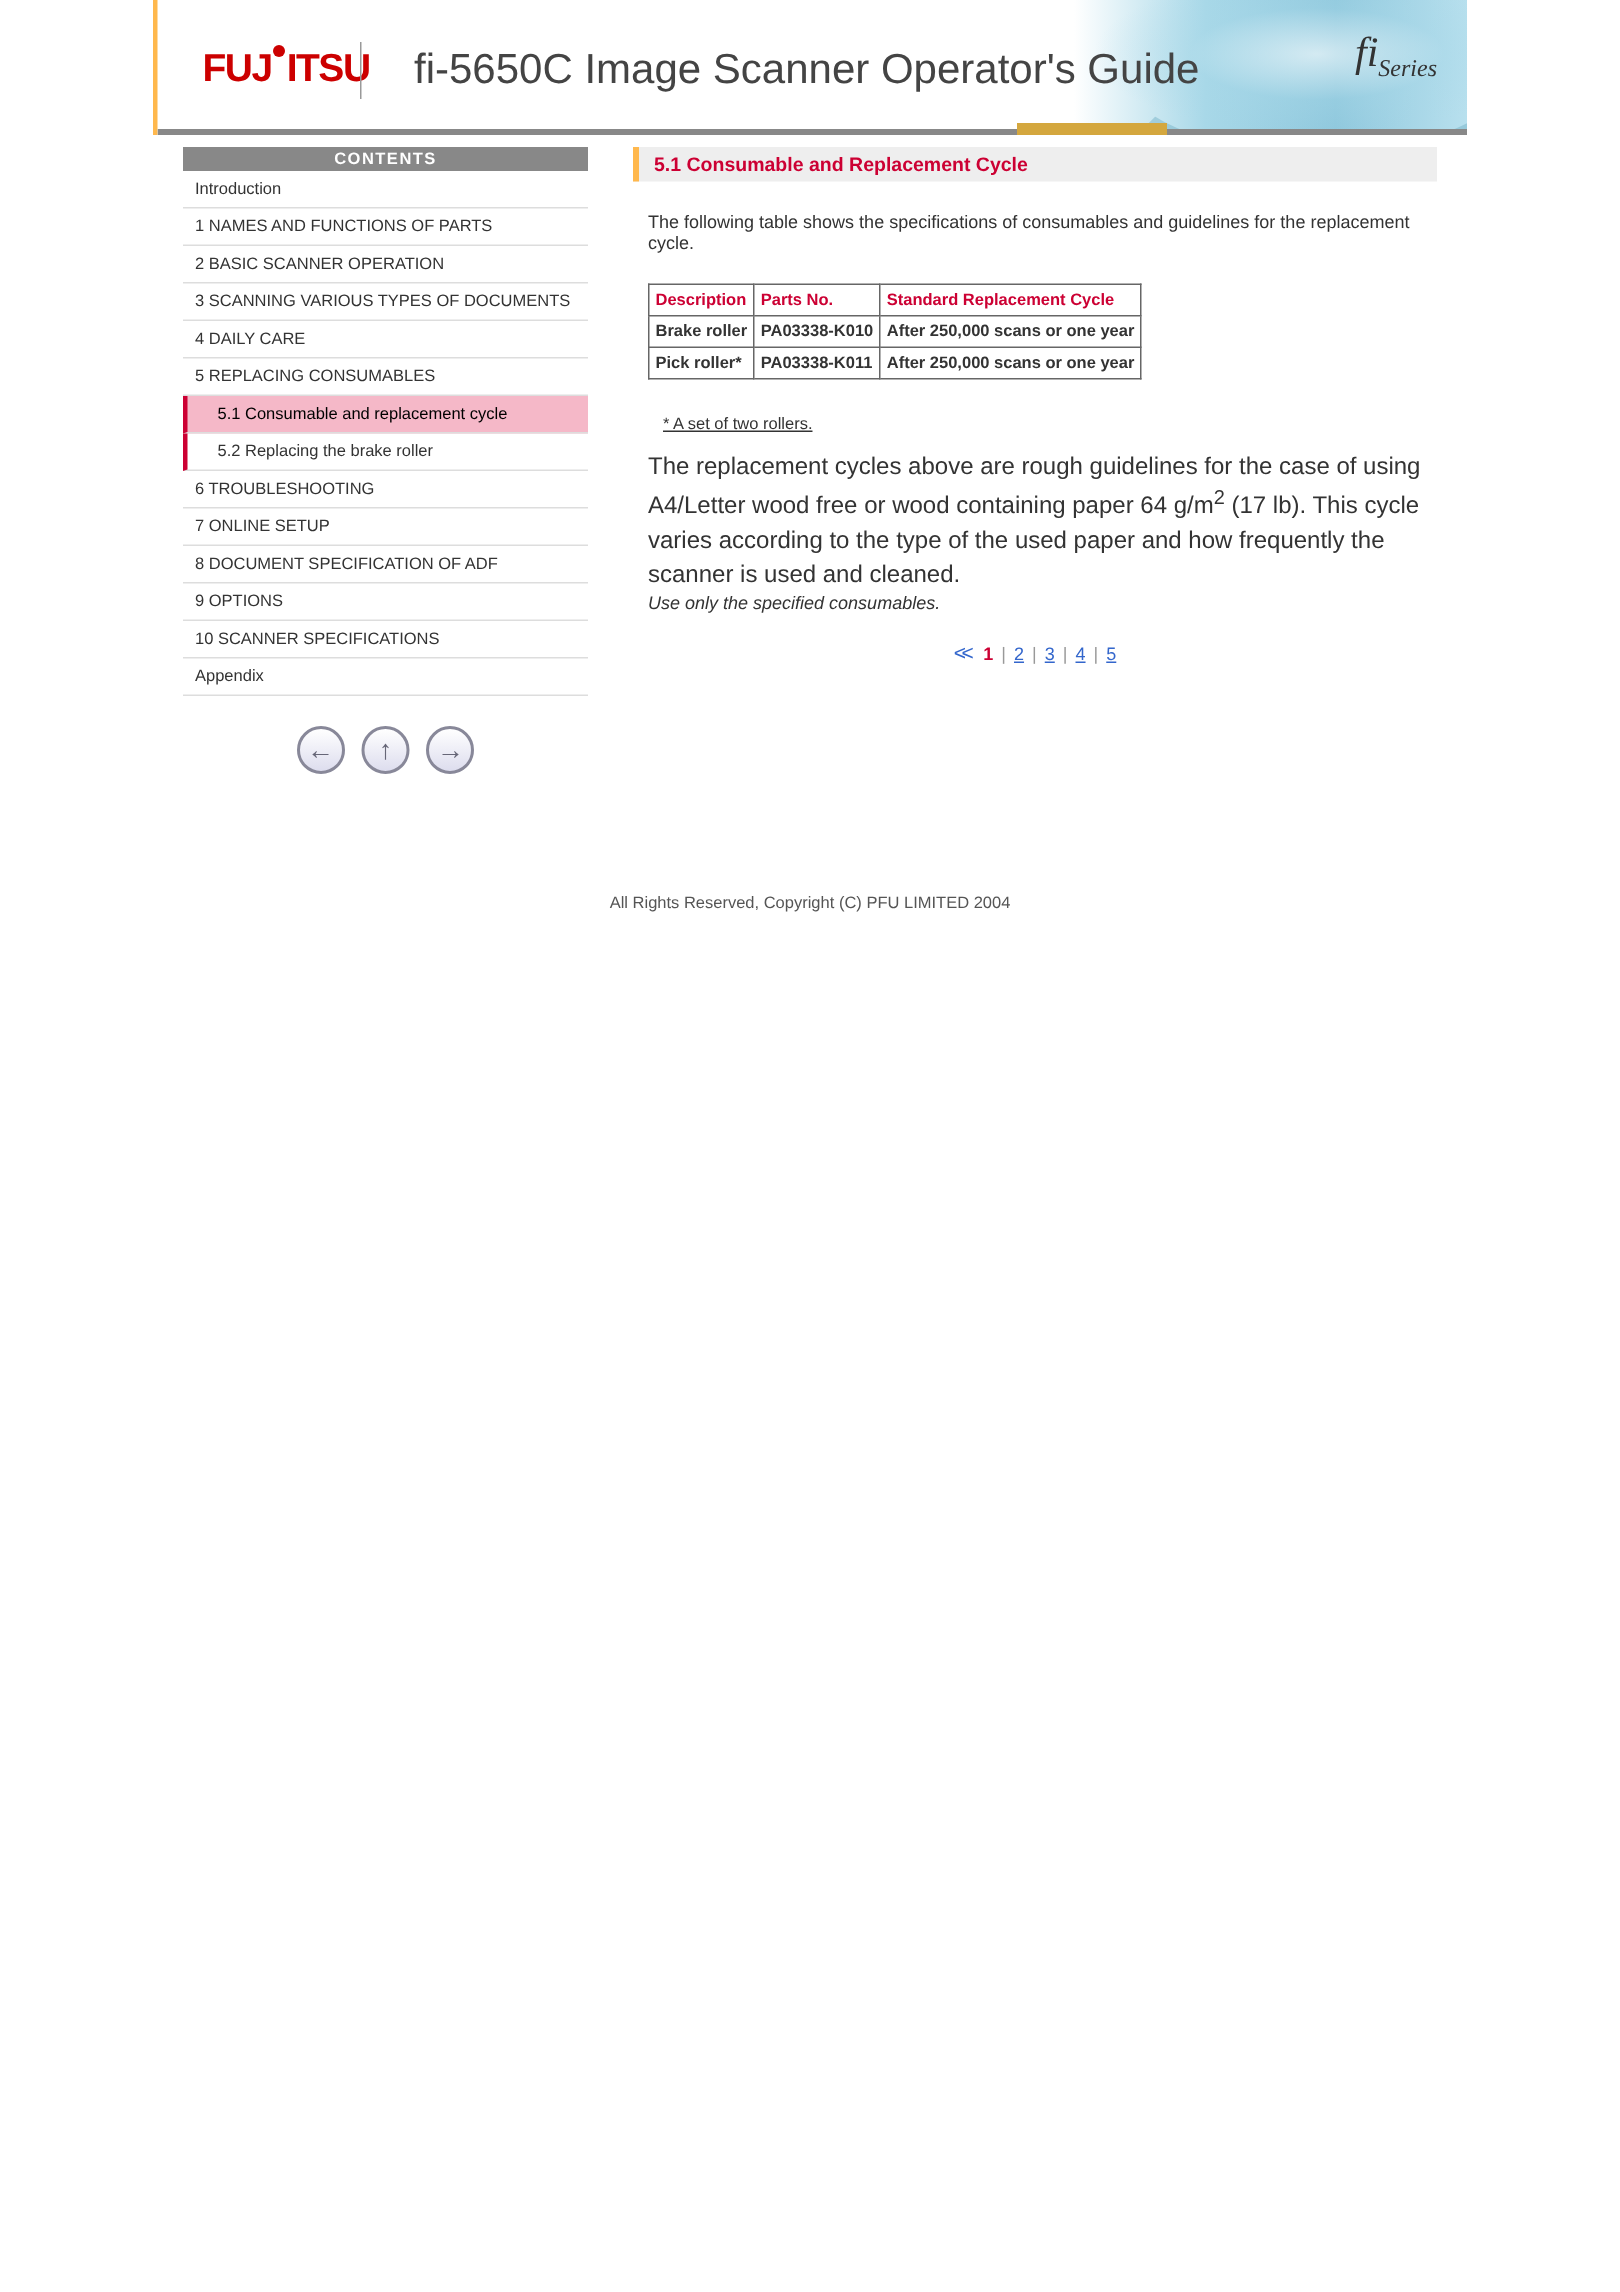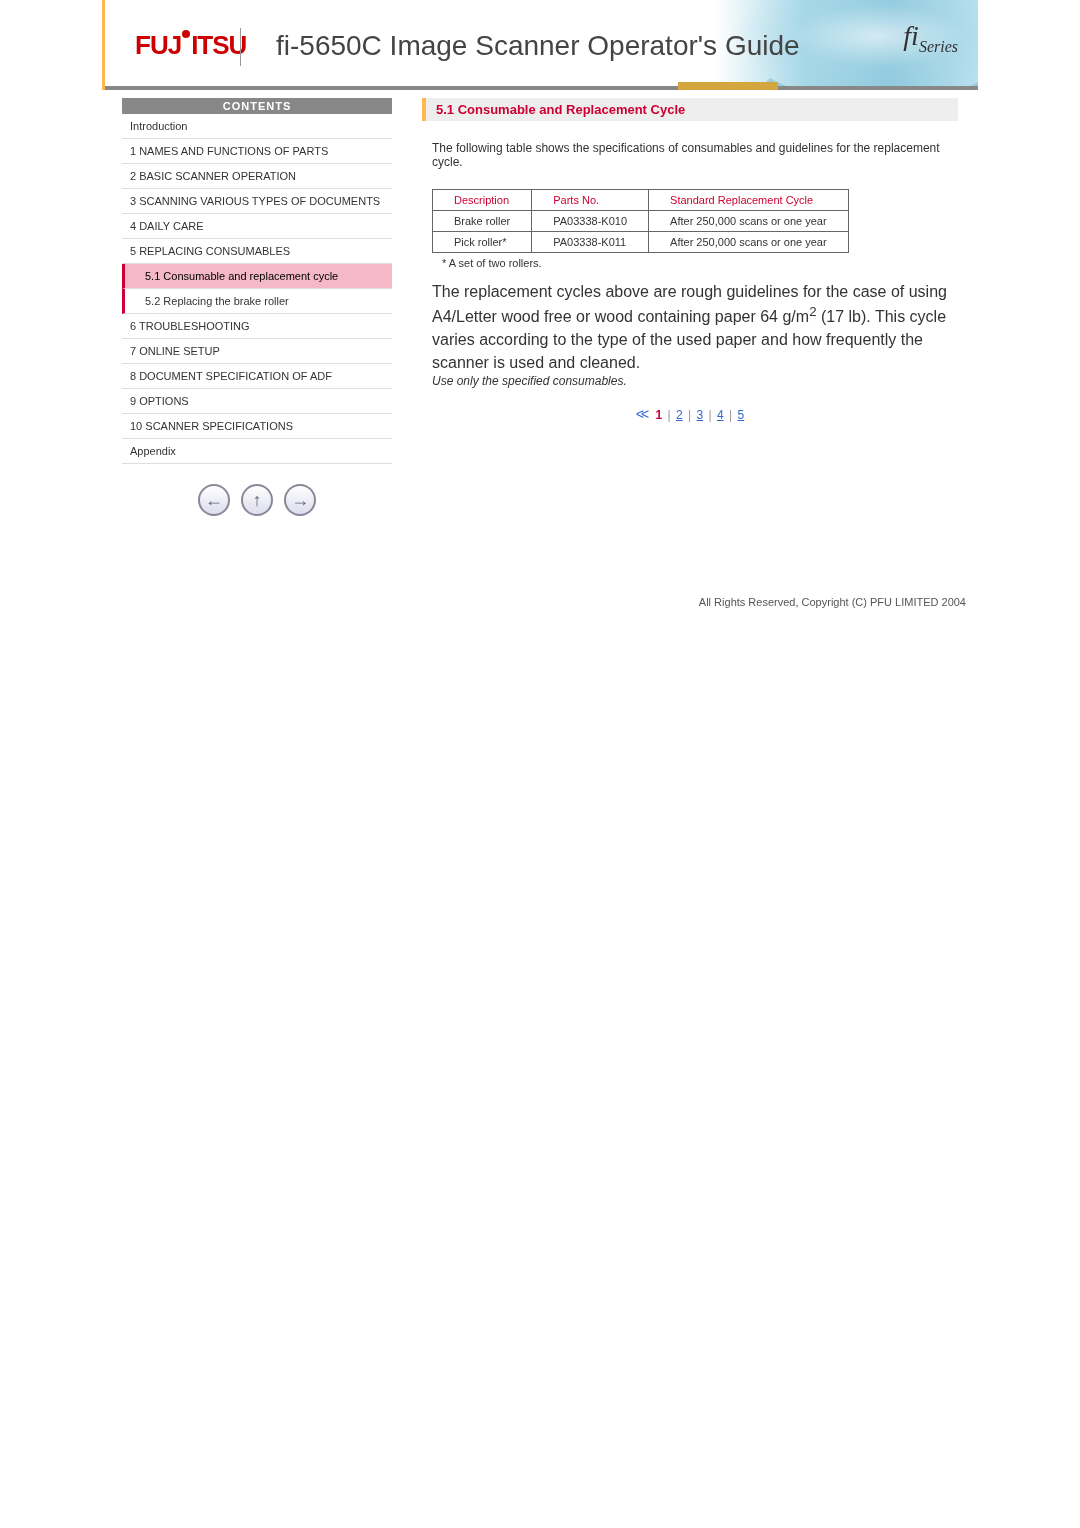--- a/index.html
+++ b/index.html
@@ -23,32 +23,32 @@
 .nav-item { padding: 6px 8px; font-size: 11px; color: #333; border-bottom: 1px solid #ddd; cursor: pointer; }
 .nav-sub { padding: 6px 8px 6px 20px; font-size: 11px; color: #333; border-bottom: 1px solid #ddd; cursor: pointer; border-left: 3px solid #cc0033; }
 .nav-sub.active { background: #f5b8c8; color: #000; }
 .nav-controls { text-align: center; padding: 20px 0; }
 .nav-btn { display: inline-block; width: 32px; height: 32px; border: 2px solid #889; border-radius: 50%; margin: 0 4px; color: #667; font-size: 18px; line-height: 28px; cursor: pointer; background: linear-gradient(to bottom, #fff, #dde); }
 
 .main { flex: 1; padding: 8px 20px 0 30px; }
 .section-title { background: #eee; border-left: 4px solid #ffb84d; padding: 4px 10px; font-size: 13px; font-weight: bold; color: #cc0033; margin-bottom: 20px; }
 .intro-text { font-size: 12px; margin: 20px 0; padding-left: 10px; }
 .spec-table { border-collapse: collapse; margin-left: 10px; }
-.spec-table th, .spec-table td { border: 1px solid #666; padding: 4px 21px; font-size: 11px; text-align: left; font-weight: normal; }
+.spec-table th, .spec-table td { border: 1px solid #666; padding: 4px 4px; font-size: 11px; text-align: left; font-weight: bold; }
 .spec-table th { color: #cc0033; }
-.footnote { font-size: 11px; margin: 4px 0 12px 20px; }
+.footnote { font-size: 11px; margin: 24px 0 12px 20px; text-decoration: underline; }
 .para { font-size: 16px; margin: 12px 0 0 10px; line-height: 1.4; }
 .attention-label { color: #ff7700; font-size: 11px; font-weight: bold; margin: 12px 0 0 10px; }
 .attention-text { font-size: 12px; margin: 0 0 0 10px; font-style: italic; }
 .pager { text-align: center; margin: 18px 0; font-size: 12px; }
 .pager-prev { color: #3366cc; font-size: 14px; letter-spacing: -3px; margin-right: 6px; }
 .pager a { color: #3366cc; text-decoration: underline; cursor: pointer; }
 .pager .current { color: #cc0033; font-weight: bold; }
 .pager .sep { color: #999; margin: 0 2px; }
-.footer { text-align: right; font-size: 11px; color: #555; padding: 60px 12px 20px; }
+.footer { text-align: center; font-size: 11px; color: #555; padding: 60px 12px 20px; }
 </style>
 </head>
 <body>
 
 <div class="page">
   <div class="header">
     <div class="header-swoosh"></div>
     <div class="header-arc"></div>
     <div class="logo">
       <span>FU</span><span style="position:relative">J<span class="logo-dot"></span></span><span>ITSU</span>

